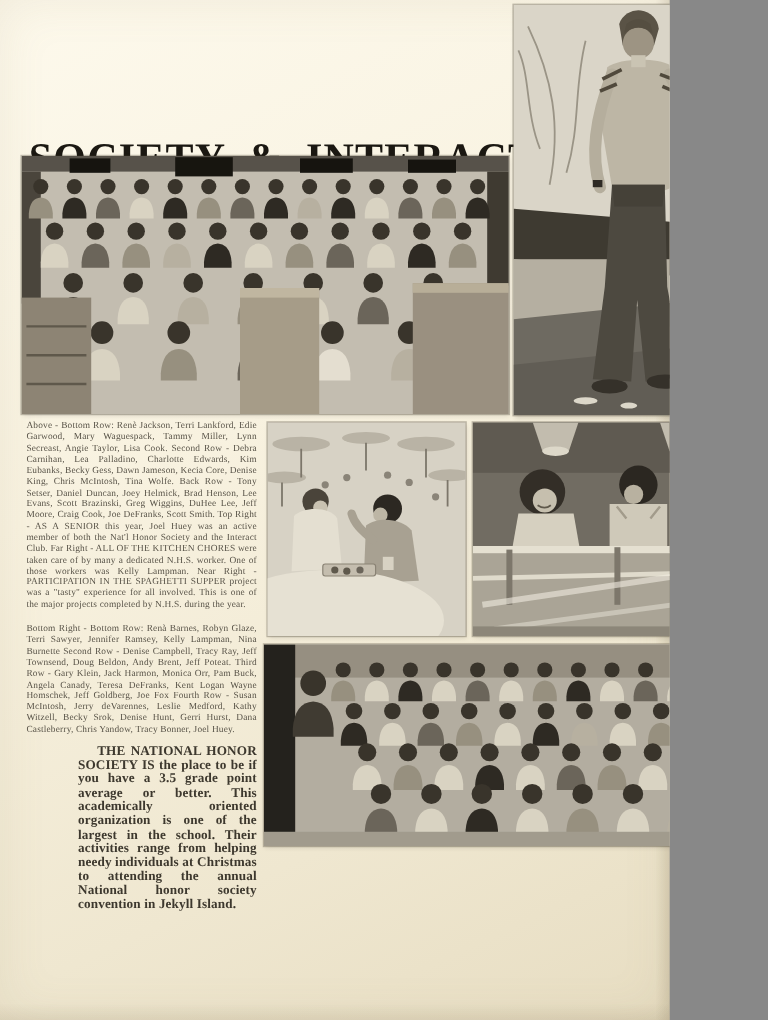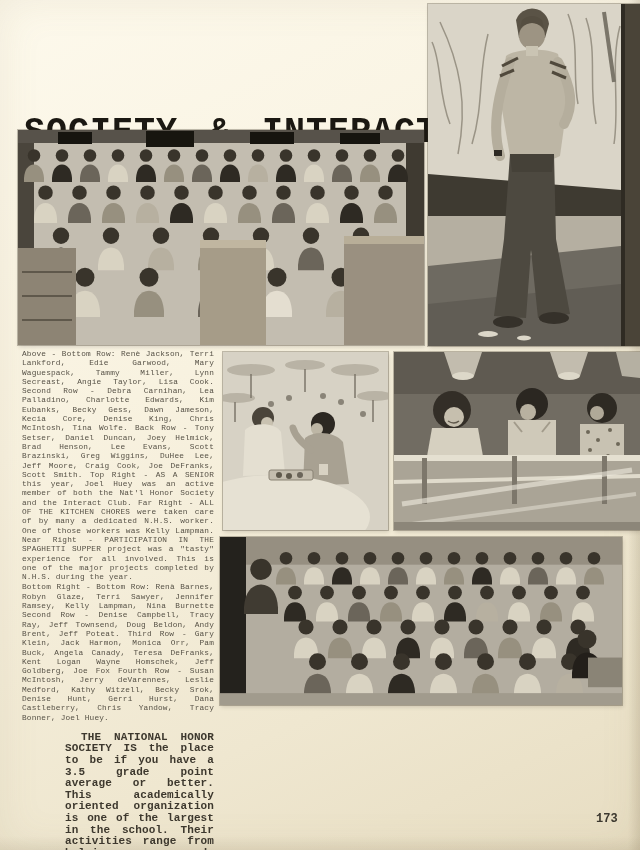--- a/index.html
+++ b/index.html
@@ -1,19 +1,19 @@
 <!DOCTYPE html>
 <html><head>
 <meta charset="utf-8">
 <style>
   html,body{margin:0;padding:0;background:#888;}
   .page{
-    position:relative;width:640px;height:850px;overflow:hidden;
+    position:relative;width:558px;height:850px;overflow:hidden;
     background:linear-gradient(155deg,#fdf9ec 0%,#f8f2e0 40%,#efe7d0 75%,#e7ddc2 100%);
-    font-family:Liberation Mono, monospace;
+    font-family:Liberation Serif, serif;
     box-shadow:inset 0 0 40px rgba(150,130,90,.12);
   }
   .edge-shade-right{position:absolute;right:0;top:0;width:12px;height:100%;
     background:linear-gradient(to left,rgba(110,95,65,.16),rgba(110,95,65,0));}
   .edge-shade-bottom{position:absolute;left:0;bottom:0;width:100%;height:14px;
     background:linear-gradient(to top,rgba(110,95,65,.10),rgba(110,95,65,0));}
   .page-title{
     position:absolute;left:24px;top:89px;width:402px;
     font-size:35px;font-weight:700;letter-spacing:1px;word-spacing:9px;
     color:#1b1812;white-space:nowrap;transform:scaleY(1.04);transform-origin:top left;
@@ -29,21 +29,21 @@
   .photo-servers{left:394px;top:352px;width:246px;height:178px;}
   .photo-nhs{left:220px;top:537px;width:402px;height:168px;}
   .caption-col{
     position:absolute;left:22px;top:350px;width:192px;
     color:#575247;
   }
   .caption-col p{
     margin:0;font-size:7.8px;line-height:9.3px;text-align:justify;
     letter-spacing:.15px;
   }
-  .caption-col p + p{margin-top:1px;}
+  .caption-col p + p{margin-top:11px;}
   .caption-col p.feature{
     margin-top:9px;font-size:11px;line-height:11.6px;font-weight:700;
     color:#3d382e;text-indent:16px;letter-spacing:.1px;margin-left:43px;
   }
   .page-number{
     position:absolute;left:596px;top:812px;font-size:12px;font-weight:700;color:#3c382f;
   }
 </style>
 </head>
 <body>

